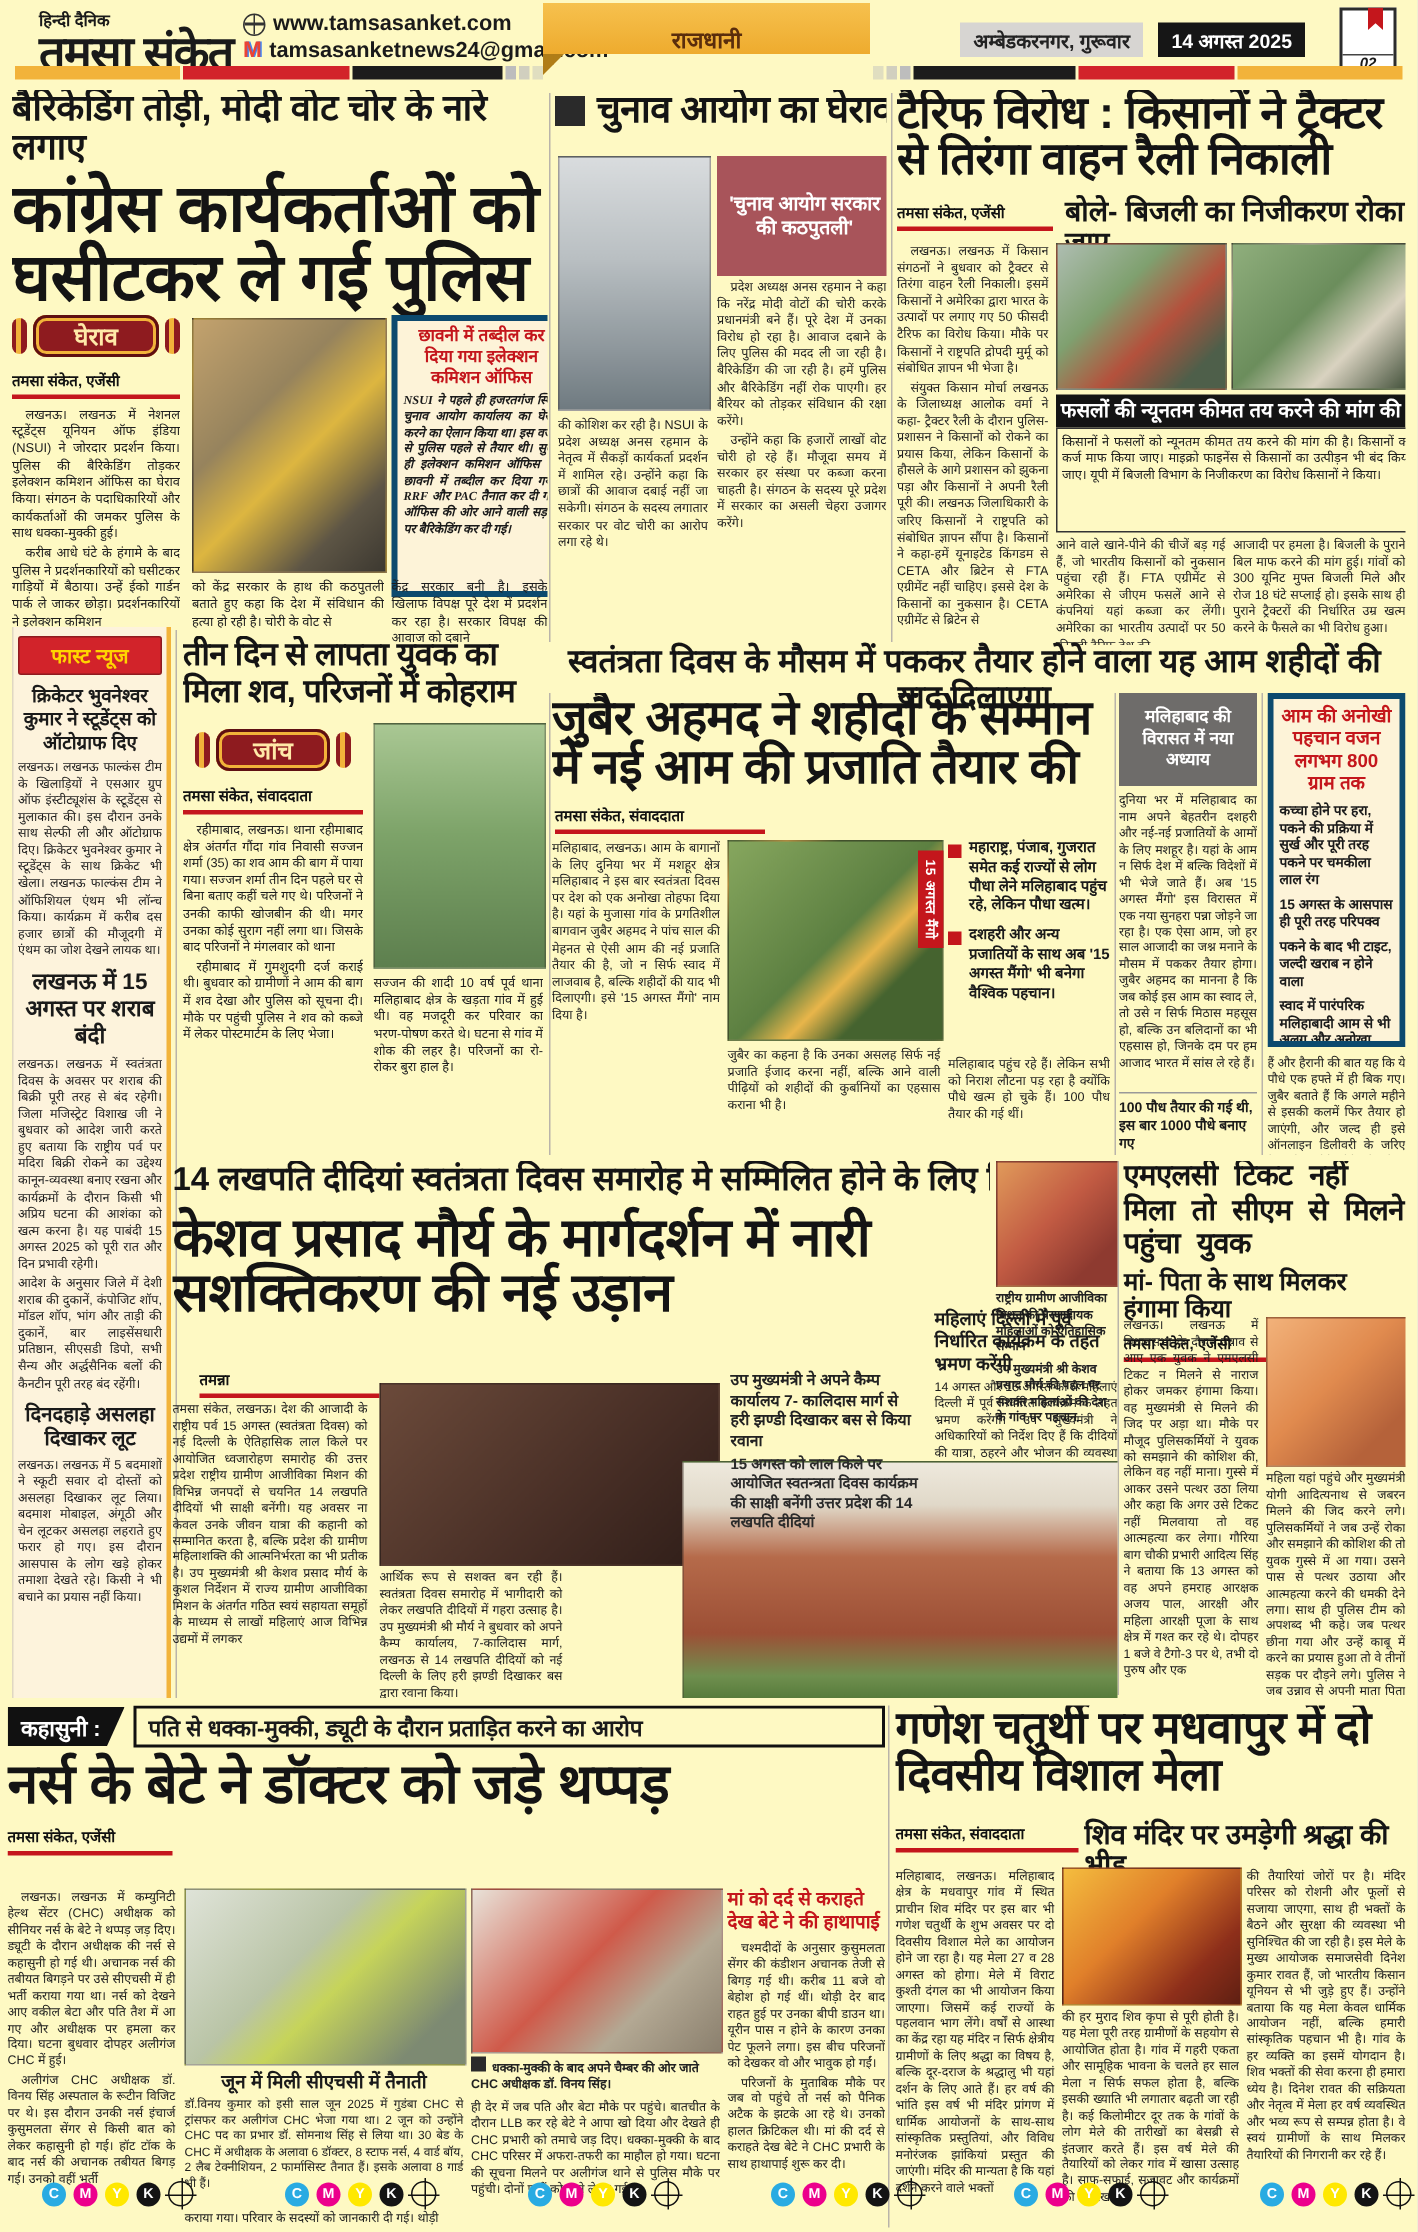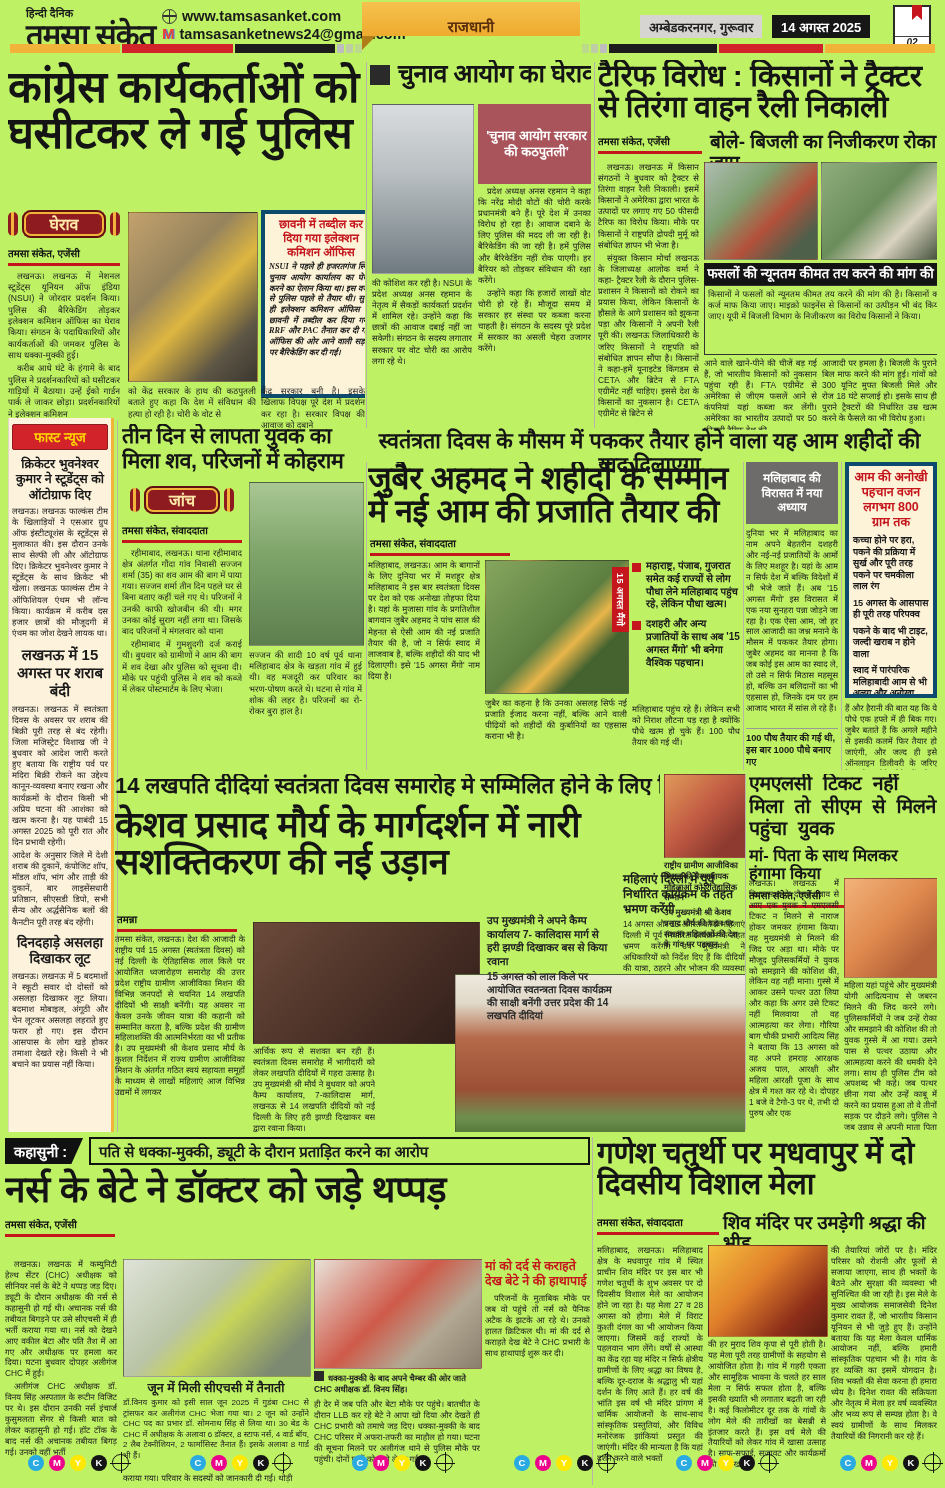--- a/index.html
+++ b/index.html
@@ -1,16 +1,16 @@
 <!DOCTYPE html>
 <html><head>
 <meta charset="utf-8">
 <style>
   html,body{margin:0;padding:0;background:#e8e6e0;}
-  #paper{position:relative;width:945px;height:1488px;margin:0 auto;background:#bef264;
+  #paper{position:relative;width:945px;height:1488px;margin:0 auto;background:#fef9c3;
          font-family:"Liberation Sans","DejaVu Sans",sans-serif;color:#1a1a1a;overflow:hidden;}
   .abs{position:absolute;}
   .headline{font-weight:900;color:#141414;letter-spacing:-0.4px;line-height:1.04;}
   .kicker{font-weight:800;color:#151515;line-height:1.1;}
   .byline{font-size:10px;font-weight:700;color:#111;}
   .rule{height:2.5px;background:#c4161c;margin:3px 0 5px 0;}
   .jt{font-size:8.6px;line-height:1.32;text-align:justify;color:#1d1d1d;overflow:hidden;}
   .para{text-indent:9px;margin-bottom:2px;}
   .photo{position:absolute;border:1px solid rgba(60,50,40,.35);}
   .caption{font-size:8.3px;font-weight:700;color:#222;line-height:1.3;}
@@ -113,20 +113,21 @@
   <div class="vline" style="left:366px;top:62px;height:366px;"></div>
   <div class="vline" style="left:594px;top:62px;height:366px;"></div>
   <div class="vline" style="left:117px;top:420px;height:712px;"></div>
   <div class="vline" style="left:366px;top:462px;height:308px;"></div>
   <div class="vline" style="left:743px;top:462px;height:308px;"></div>
   <div class="vline" style="left:841px;top:462px;height:308px;"></div>
   <div class="vline" style="left:745px;top:774px;height:356px;"></div>
   <div class="vline" style="left:592px;top:1137px;height:348px;"></div>
 
   <div class="abs" style="left:8px;top:60px;width:357px;height:370px;overflow:hidden;">
+    <div class="kicker" style="font-size:24px;">बैरिकेडिंग तोड़ी, मोदी वोट चोर के नारे लगाए</div>
     <div class="headline" style="font-size:44px;margin-top:4px;">कांग्रेस कार्यकर्ताओं को घसीटकर ले गई पुलिस</div>
     <div class="abs" style="left:0;top:150px;width:112px;height:220px;overflow:hidden;">
       <div class="badge">
         <span class="badge-cap"></span>
         <span class="badge-pill">घेराव</span>
         <span class="badge-cap"></span>
       </div>
       <div class="byline" style="margin-top:8px;">तमसा संकेत, एजेंसी</div>
       <div class="rule"></div>
       <div class="jt">
@@ -249,21 +250,21 @@
   </div>
 
   <div class="abs" style="left:115px;top:774px;width:630px;height:358px;overflow:hidden;">
     <div class="kicker" style="font-size:22px;width:545px;white-space:nowrap;overflow:hidden;">14 लखपति दीदियां स्वतंत्रता दिवस समारोह मे सम्मिलित होने के लिए किया रवाना</div>
     <div class="photo" style="left:549px;top:0;width:81px;height:82px;background:linear-gradient(135deg,#e09a5a,#c25b43 45%,#8e3a30 80%);"></div>
     <div class="caption abs" style="left:549px;top:86px;width:81px;">
       <div>राष्ट्रीय ग्रामीण आजीविका मिशन की प्रेरणादायक महिलाओं को ऐतिहासिक सम्मान</div>
       <div style="margin-top:4px;">उप मुख्यमंत्री श्री केशव प्रसाद मौर्य की पहल पर सशक्त महिलाओं की देश के गांव पर पहचान</div>
     </div>
     <div class="headline abs" style="left:0;top:32px;width:548px;font-size:36px;">केशव प्रसाद मौर्य के मार्गदर्शन में नारी सशक्तिकरण की नई उड़ान</div>
-    <div class="abs" style="left:2px;top:138px;width:120px;">
+    <div class="abs" style="left:18px;top:138px;width:120px;">
       <div class="byline">तमन्ना</div>
       <div class="rule"></div>
     </div>
     <div class="jt abs" style="left:0;top:160px;width:130px;height:198px;font-size:8.3px;">तमसा संकेत, लखनऊ। देश की आजादी के राष्ट्रीय पर्व 15 अगस्त (स्वतंत्रता दिवस) को नई दिल्ली के ऐतिहासिक लाल किले पर आयोजित ध्वजारोहण समारोह की उत्तर प्रदेश राष्ट्रीय ग्रामीण आजीविका मिशन की विभिन्न जनपदों से चयनित 14 लखपति दीदियों भी साक्षी बनेंगी। यह अवसर ना केवल उनके जीवन यात्रा की कहानी को सम्मानित करता है, बल्कि प्रदेश की ग्रामीण महिलाशक्ति की आत्मनिर्भरता का भी प्रतीक है। उप मुख्यमंत्री श्री केशव प्रसाद मौर्य के कुशल निर्देशन में राज्य ग्रामीण आजीविका मिशन के अंतर्गत गठित स्वयं सहायता समूहों के माध्यम से लाखों महिलाएं आज विभिन्न उद्यमों में लगकर</div>
     <div class="photo" style="left:138px;top:148px;width:225px;height:120px;background:linear-gradient(135deg,#6b4a3a,#4a3027 55%,#2e1d18);"></div>
     <div class="jt abs" style="left:138px;top:272px;width:122px;height:86px;font-size:8.3px;">आर्थिक रूप से सशक्त बन रही हैं। स्वतंत्रता दिवस समारोह में भागीदारी को लेकर लखपति दीदियों में गहरा उत्साह है। उप मुख्यमंत्री श्री मौर्य ने बुधवार को अपने कैम्प कार्यालय, 7-कालिदास मार्ग, लखनऊ से 14 लखपति दीदियों को नई दिल्ली के लिए हरी झण्डी दिखाकर बस द्वारा रवाना किया।</div>
     <div class="caption abs" style="left:372px;top:140px;width:126px;font-size:10.5px;">उप मुख्यमंत्री ने अपने कैम्प कार्यालय 7- कालिदास मार्ग से हरी झण्डी दिखाकर बस से किया रवाना</div>
     <div class="abs" style="left:508px;top:98px;width:122px;">
       <div style="font-size:12px;font-weight:800;line-height:1.25;">महिलाएं दिल्ली में पूर्व निर्धारित कार्यक्रम के तहत भ्रमण करेंगी</div>
       <div class="jt" style="font-size:8.3px;height:56px;margin-top:2px;">14 अगस्त और 15 अगस्त को ये महिलाएं दिल्ली में पूर्व निर्धारित कार्यक्रम के तहत भ्रमण करेंगी। उप मुख्यमंत्री ने अधिकारियों को निर्देश दिए हैं कि दीदियों की यात्रा, ठहरने और भोजन की व्यवस्था गरिमापूर्ण ढंग से सुनिश्चित की जाए।</div>
@@ -301,20 +302,21 @@
       <div class="jt" style="font-size:8.3px;margin-top:3px;height:13px;">कराया गया। परिवार के सदस्यों को जानकारी दी गई। थोड़ी</div>
     </div>
     <div class="photo" style="left:309px;top:122px;width:166px;height:108px;background:linear-gradient(135deg,#e8e2d8,#cf5a4a 45%,#b3a893 70%,#8a7f6d);"></div>
     <div class="caption abs" style="left:309px;top:234px;width:166px;">
       <span class="blacksq" style="width:10px;height:10px;margin-right:4px;vertical-align:0;"></span><span>धक्का-मुक्की के बाद अपने चैम्बर की ओर जाते CHC अधीक्षक डॉ. विनय सिंह।</span>
     </div>
     <div class="jt abs" style="left:309px;top:262px;width:166px;height:86px;font-size:8.3px;">ही देर में जब पति और बेटा मौके पर पहुंचे। बातचीत के दौरान LLB कर रहे बेटे ने आपा खो दिया और देखते ही CHC प्रभारी को तमाचे जड़ दिए। धक्का-मुक्की के बाद CHC परिसर में अफरा-तफरी का माहौल हो गया। घटना की सूचना मिलने पर अलीगंज थाने से पुलिस मौके पर पहुंची। दोनों पक्षों को थाने लेकर गई।</div>
     <div class="abs" style="left:480px;top:122px;width:105px;">
       <div class="boxtitle-red" style="font-size:12.5px;text-align:left;">मां को दर्द से कराहते देख बेटे ने की हाथापाई</div>
       <div class="jt" style="font-size:8.3px;margin-top:4px;height:164px;">
+        <div class="para">चश्मदीदों के अनुसार कुसुमलता सेंगर की कंडीशन अचानक तेजी से बिगड़ गई थी। करीब 11 बजे वो बेहोश हो गई थीं। थोड़ी देर बाद राहत हुई पर उनका बीपी डाउन था। यूरीन पास न होने के कारण उनका पेट फूलने लगा। इस बीच परिजनों को देखकर वो और भावुक हो गईं।</div>
         <div class="para">परिजनों के मुताबिक मौके पर जब वो पहुंचे तो नर्स को पैनिक अटैक के झटके आ रहे थे। उनको हालत क्रिटिकल थी। मां की दर्द से कराहते देख बेटे ने CHC प्रभारी के साथ हाथापाई शुरू कर दी।</div>
       </div>
     </div>
   </div>
 
   <div class="abs" style="left:597px;top:1137px;width:340px;height:348px;overflow:hidden;">
     <div class="headline" style="font-size:30px;">गणेश चतुर्थी पर मधवापुर में दो दिवसीय विशाल मेला</div>
     <div class="abs" style="left:0;top:78px;width:122px;">
       <div class="byline">तमसा संकेत, संवाददाता</div>
       <div class="rule"></div>

